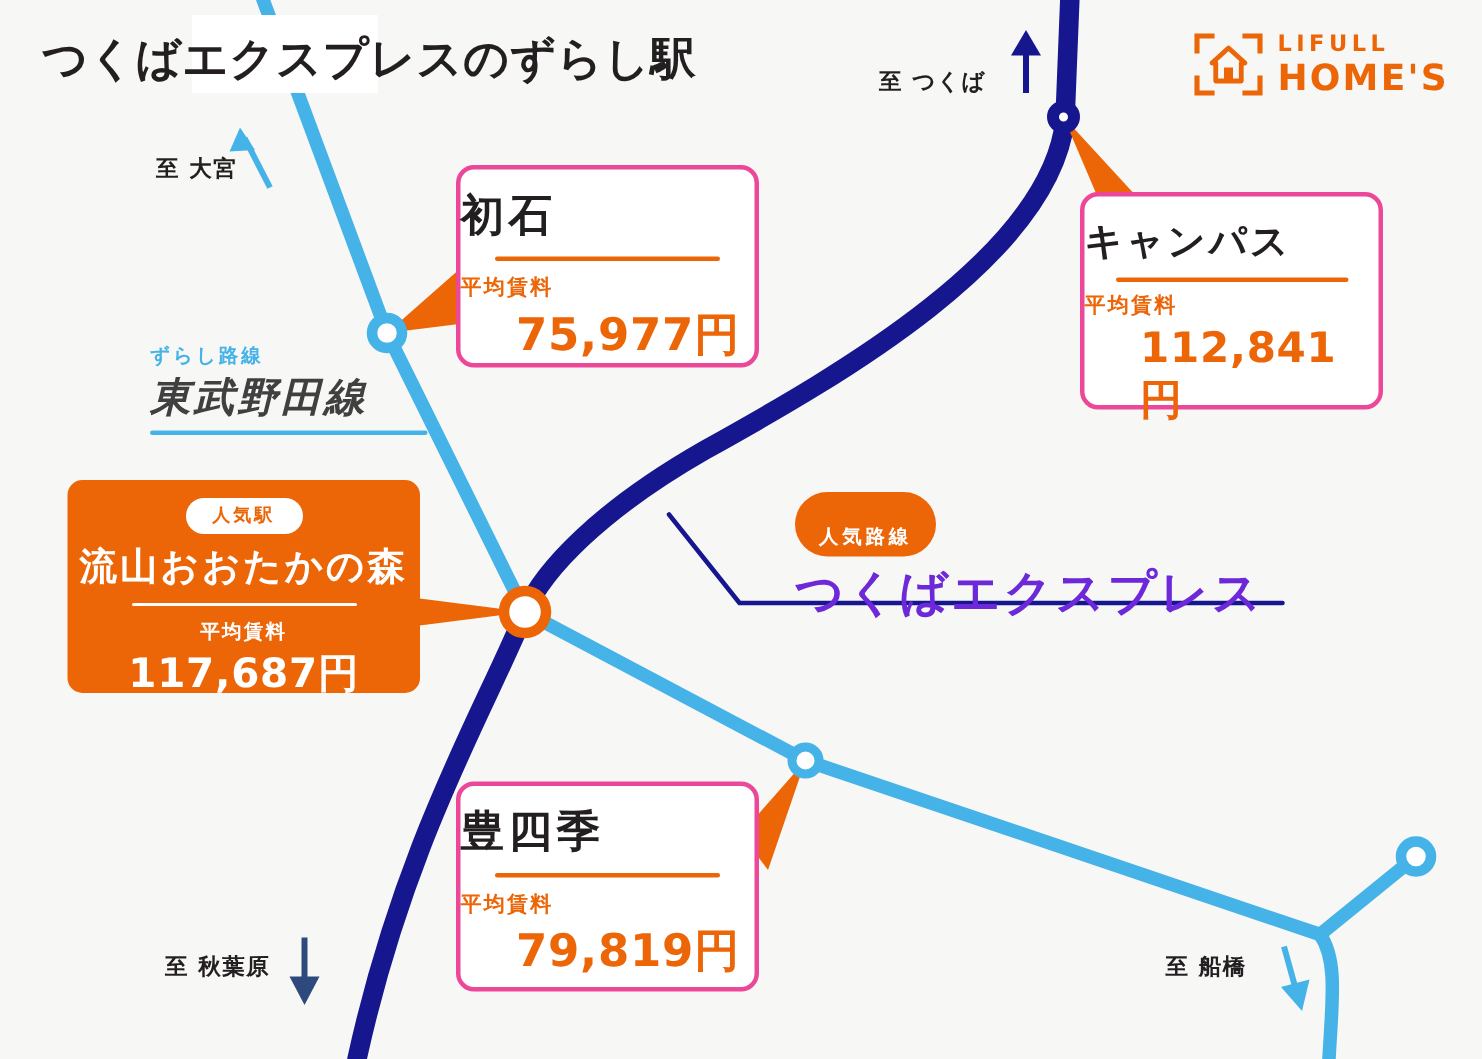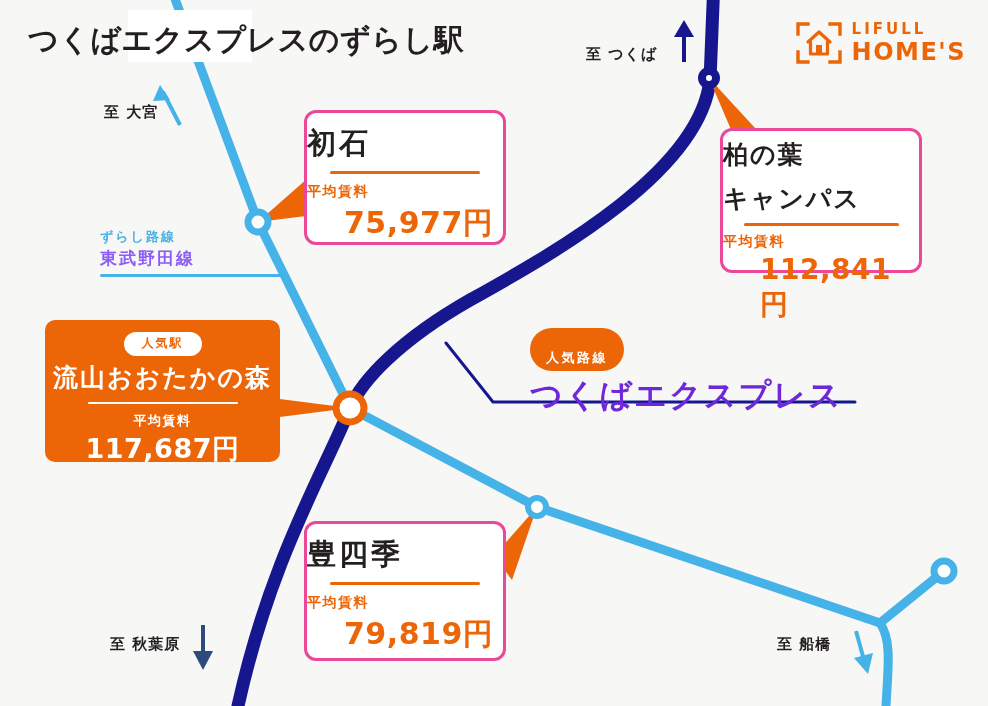--- a/index.html
+++ b/index.html
@@ -78,22 +78,22 @@
   }
   .card-orange .rent-value{
     font-size:27px;font-weight:800;color:#ffffff;letter-spacing:.5px;margin-top:1px;
   }
 
   
   .line-kicker-plain{
     font-size:13px;font-weight:700;color:#45b2e8;letter-spacing:2px;
   }
   .line-name-tobu{
-    font-size:17px;font-weight:700;color:#8b5cf6;letter-spacing:2px;
-    margin-top:1px;white-space:nowrap;
+    font-size:27px;font-weight:700;color:#404040;letter-spacing:2px;
+    margin-top:1px;white-space:nowrap;font-style:italic;
   }
   .line-rule-blue{height:3px;background:#45b2e8;border-radius:2px;margin-top:4px;}
 
   .pill-orange{
     display:inline-block;background:#ec6608;color:#ffffff;
     font-size:13px;font-weight:700;letter-spacing:2.5px;
     padding:21px 16px 4px 16px;border-radius:999px;
   }
   .line-name-tx{
     font-size:32px;font-weight:800;color:#6d28d9;letter-spacing:2px;
@@ -188,21 +188,20 @@
   </div>
 
   <div class="abs card-white" style="left:304px;top:110px;width:202px;height:135px;">
     <div class="st-name">初石</div>
     <div class="rule" style="width:150px;"></div>
     <div class="rent-label">平均賃料</div>
     <div class="rent-value">75,977円</div>
   </div>
 
   <div class="abs card-white" style="left:720px;top:128px;width:202px;height:145px;">
-    <div class="st-name" style="font-size:25px;margin-top:10px;letter-spacing:2px;">柏の葉</div>
     <div class="st-name" style="font-size:25px;margin-top:16px;letter-spacing:2px;">キャンパス</div>
     <div class="rule" style="width:155px;margin-top:10px;"></div>
     <div class="rent-label" style="margin-top:7px;">平均賃料</div>
     <div class="rent-value" style="font-size:28px;">112,841円</div>
   </div>
 
   <div class="abs card-orange" style="left:45px;top:320px;width:235px;height:142px;">
     <div class="pill">人気駅</div>
     <div class="st-name">流山おおたかの森</div>
     <div class="rule" style="width:150px;"></div>

